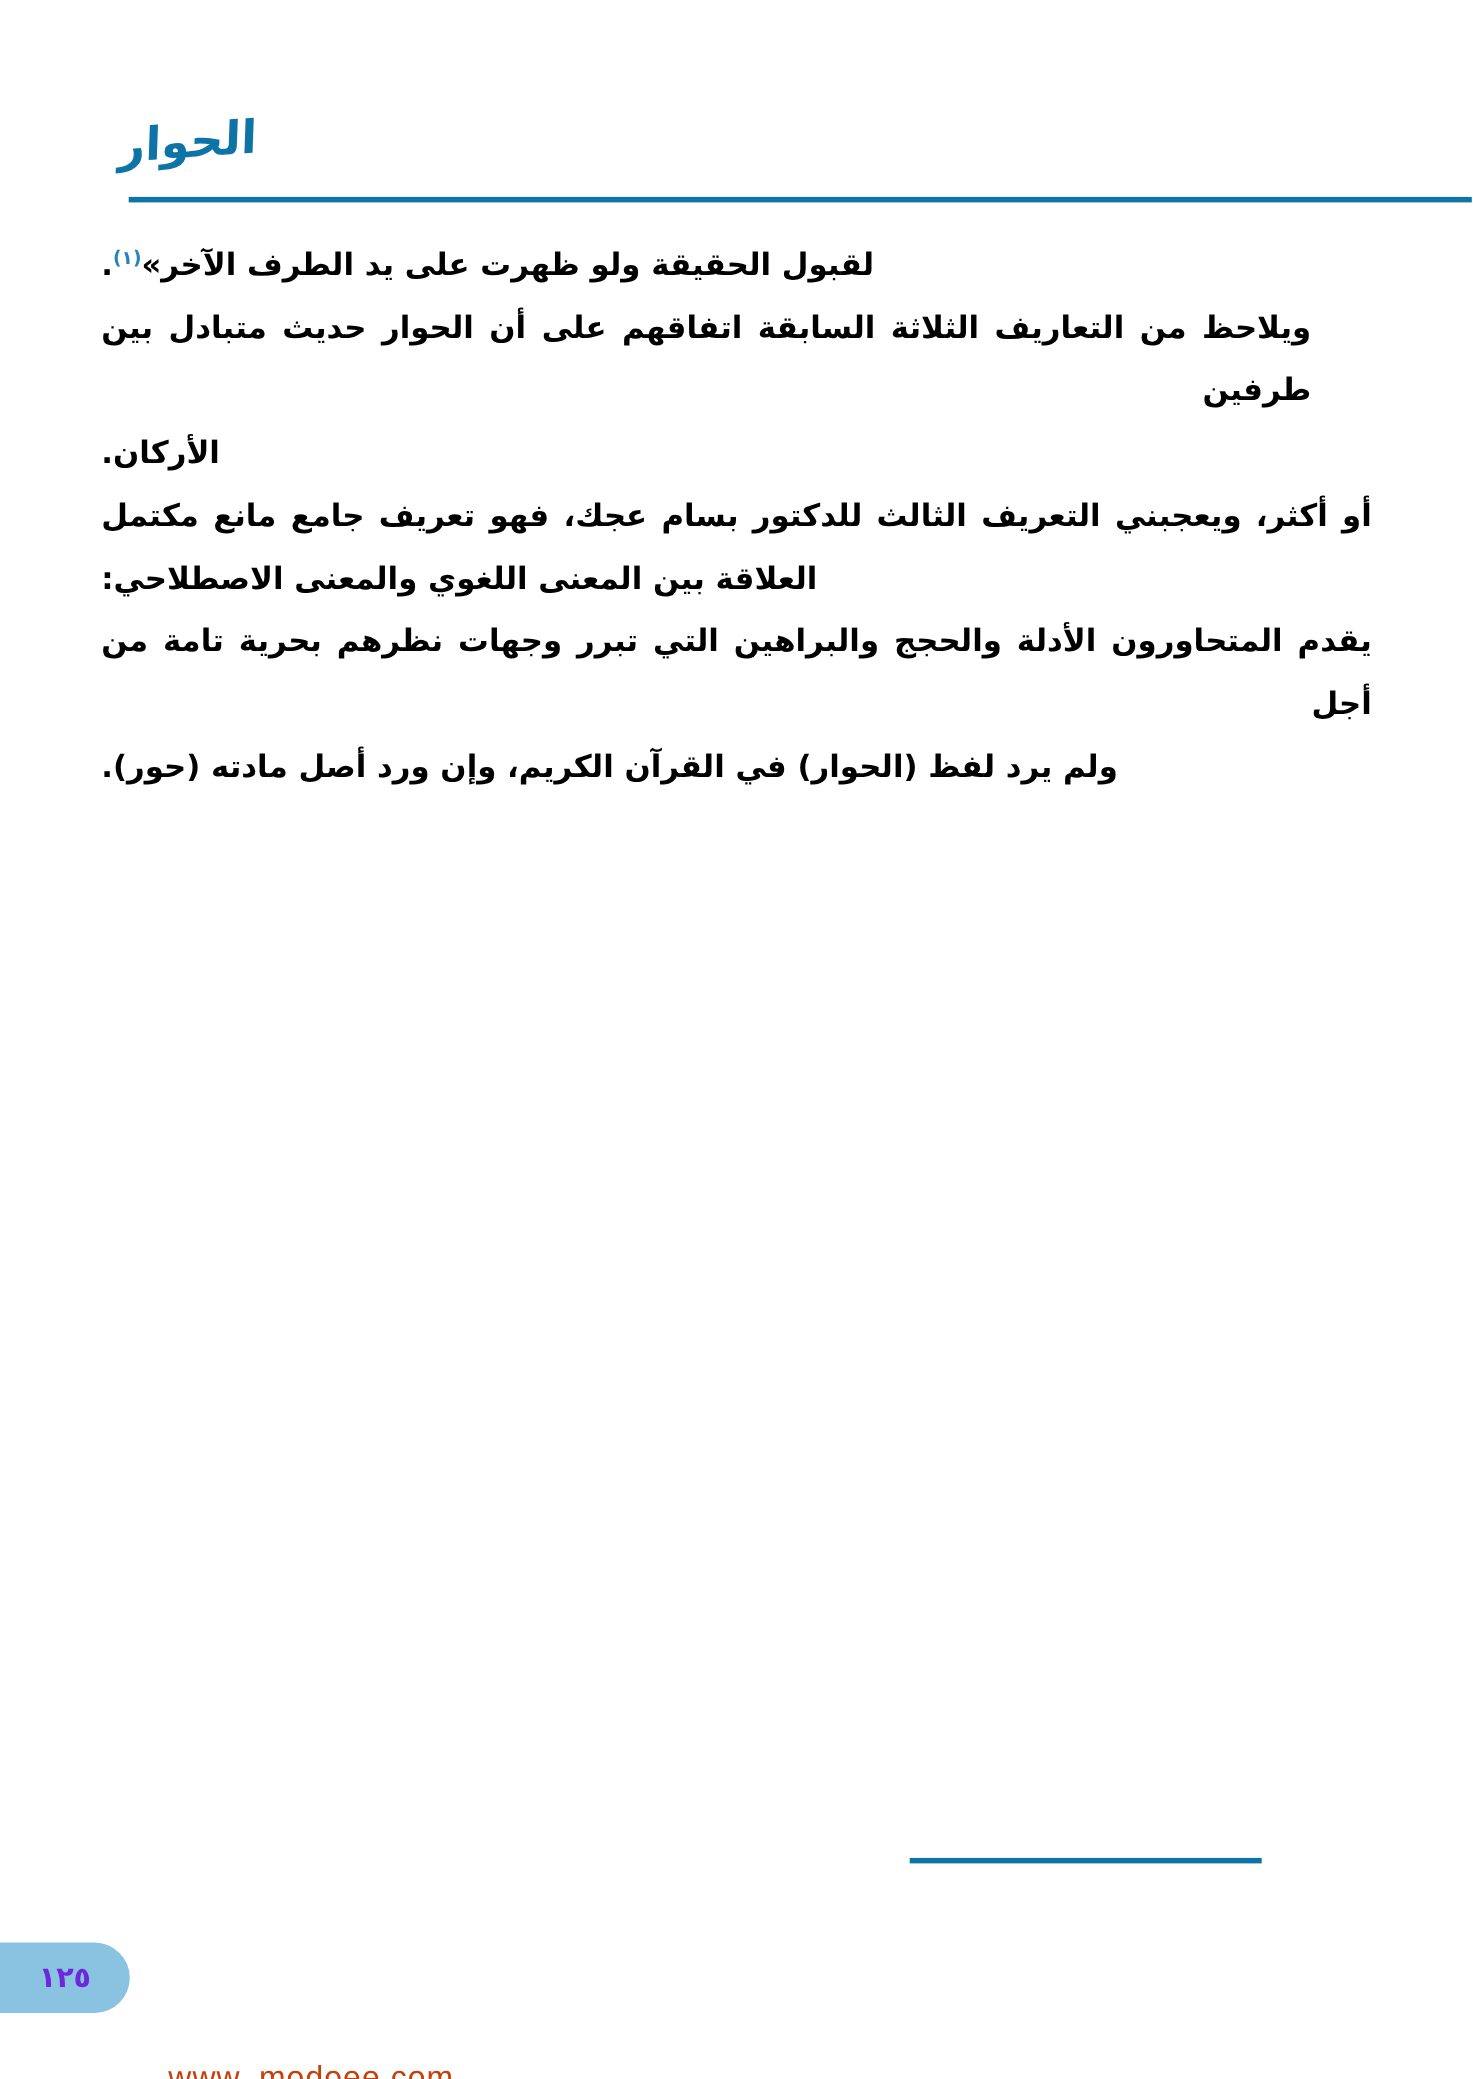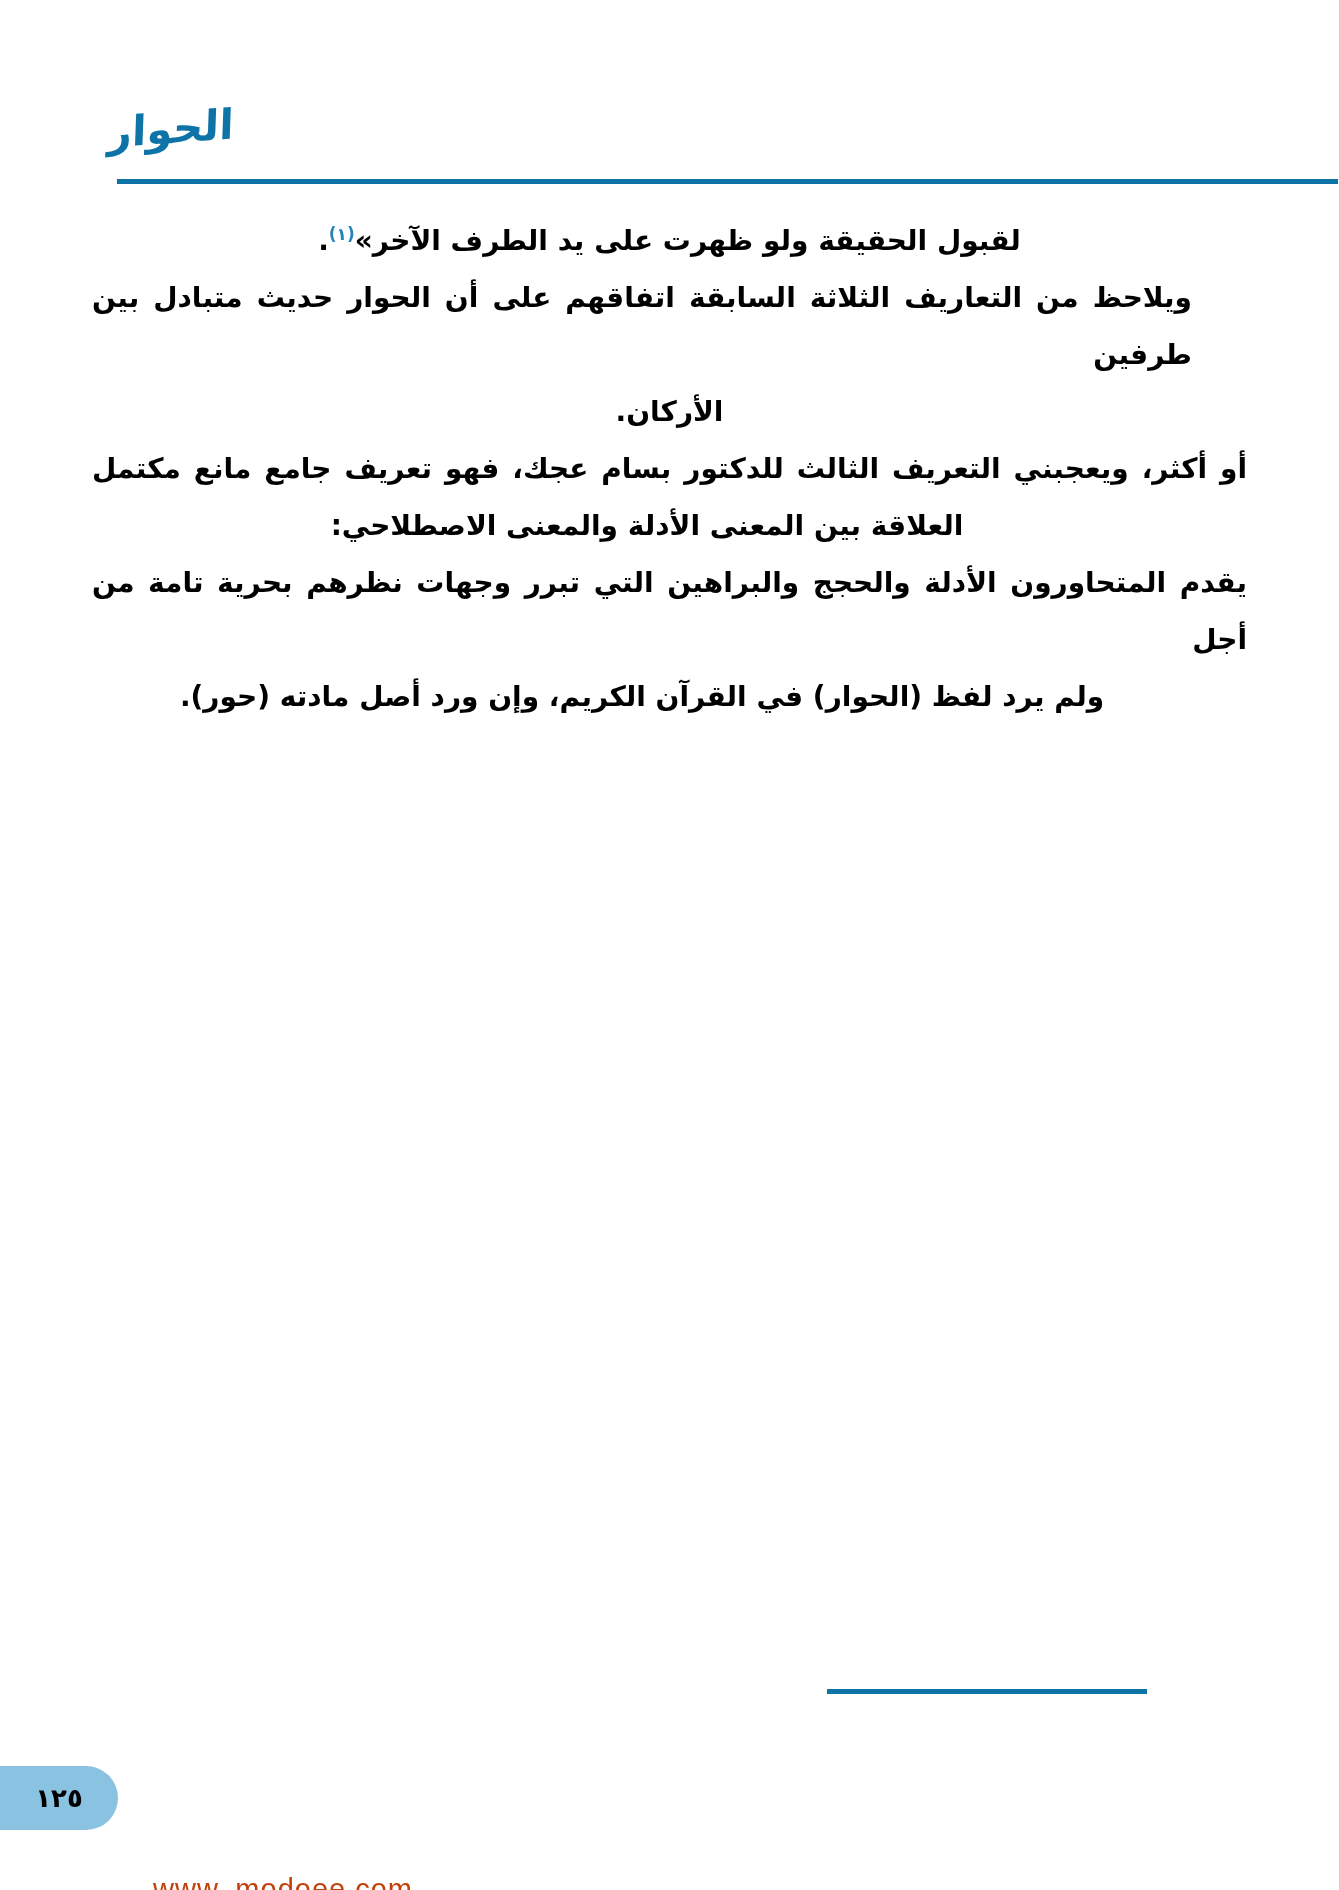--- a/index.html
+++ b/index.html
@@ -28,21 +28,21 @@
   .body-text{
     position:absolute;left:92px;right:92px;top:212px;
     direction:rtl;
     color:#000000;
     font-size:28px;font-weight:bold;
     line-height:57px;
     font-family:"DejaVu Sans",sans-serif;
   }
   .ln{min-height:57px;}
   .ln-just{text-align:justify;text-align-last:justify;}
-  .ln-right{text-align:center;}
+  .ln-right{text-align:left;}
   .indent{padding-right:55px;}
   .indent-sm{padding-right:45px;}
   .fn-sup{
     color:#2584ba;
     font-size:17px;
     vertical-align:super;
     line-height:0;
     font-weight:bold;
   }
   
@@ -61,21 +61,21 @@
   .footnote .marker{color:#2584ba;margin-left:14px;}
   
   .page-pill{
     position:absolute;left:0;top:1766px;
     width:118px;height:64px;
     background:#8ac3e2;
     border-radius:0 32px 32px 0;
     display:flex;align-items:center;justify-content:center;
   }
   .page-pill .num{
-    color:#000000;font-size:26px;font-weight:bold;
+    color:#6d28d9;font-size:26px;font-weight:bold;
     letter-spacing:3px;direction:rtl;
   }
   .site-url{
     position:absolute;left:153px;top:1873px;
     color:#c2410c;font-size:29px;
     font-family:"Liberation Sans","DejaVu Sans",sans-serif;
     letter-spacing:1px;
   }
 </style>
 </head>
@@ -87,21 +87,21 @@
   <div class="header-rule"></div>
 
   <div class="body-text">
 
     <div class="ln ln-right"><span>لقبول الحقيقة ولو ظهرت على يد الطرف الآخر»</span><span class="fn-sup">(١)</span><span>.</span></div>
 
     <div class="ln ln-just indent">ويلاحظ من التعاريف الثلاثة السابقة اتفاقهم على أن الحوار حديث متبادل بين طرفين</div>
     <div class="ln ln-right">الأركان.</div>
     <div class="ln ln-just">أو أكثر، ويعجبني التعريف الثالث للدكتور بسام عجك، فهو تعريف جامع مانع مكتمل</div>
 
-    <div class="ln ln-right indent-sm">العلاقة بين المعنى الأدلة والمعنى الاصطلاحي:</div>
+    <div class="ln ln-right indent-sm">العلاقة بين المعنى اللغوي والمعنى الاصطلاحي:</div>
 
     <div class="ln ln-just">يقدم المتحاورون الأدلة والحجج والبراهين التي تبرر وجهات نظرهم بحرية تامة من أجل</div>
 
     <div class="ln ln-right indent">ولم يرد لفظ (الحوار) في القرآن الكريم، وإن ورد أصل مادته (حور).</div>
   </div>
 
   <div class="footnote-sep"></div>
 
   <div class="page-pill">
     <span class="num">١٢٥</span>

